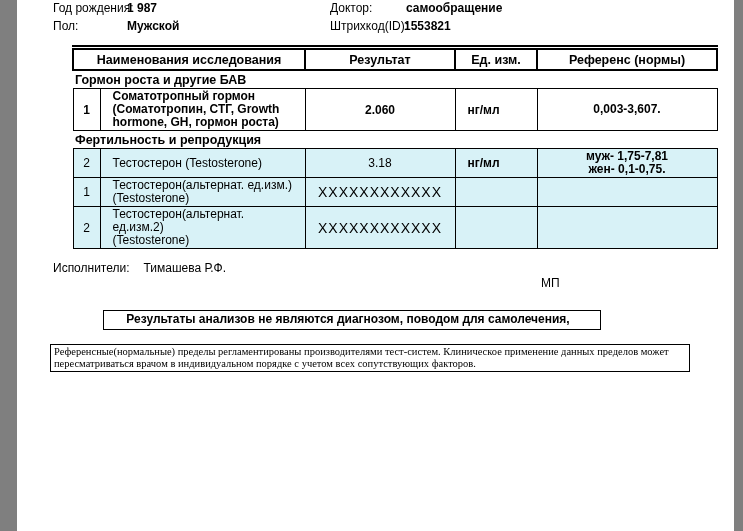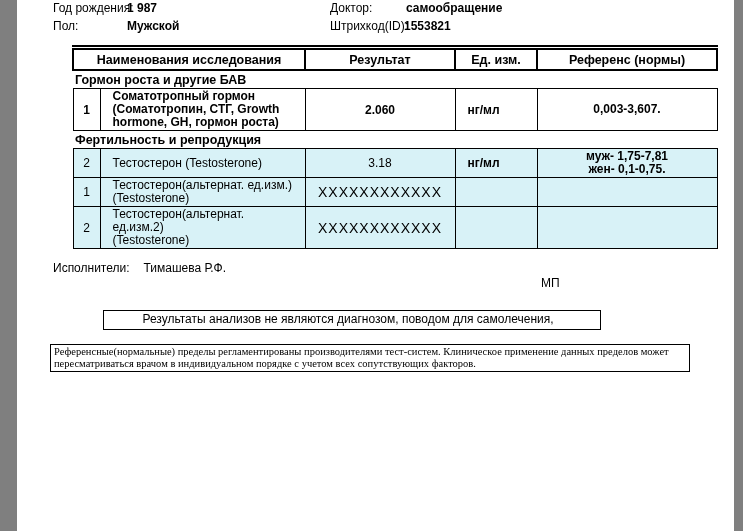--- a/index.html
+++ b/index.html
@@ -59,21 +59,21 @@
   tr.data-row td.ref .refline { display:block; font-weight:bold; }
 
   
   .executors { position:absolute; left:53px; top:261px; font-size:12px; }
   .executors .lbl { margin-right:14px; }
   .stamp { position:absolute; left:541px; top:276px; font-size:12px; }
 
   .warning-box {
     position:absolute; left:103px; top:310px; width:488px;
     border:1px solid #000; background:#fff;
-    font-size:12px; font-weight:normal; text-align:center; line-height:15px;
+    font-size:12px; font-weight:bold; text-align:center; line-height:15px;
     padding:1px 8px 2px 0;
   }
   .disclaimer-box {
     position:absolute; left:50px; top:344px; width:634px;
     border:1px solid #000; background:#fff;
     font-size:10.5px; line-height:11.5px; padding:1px 1px 2px 3px;
     text-align:left;
     font-family:Liberation Serif, serif;
   }
 </style>

